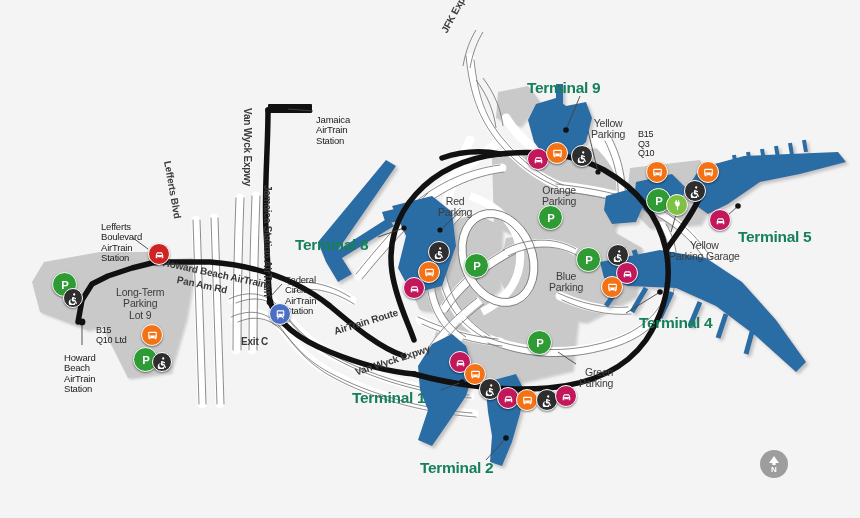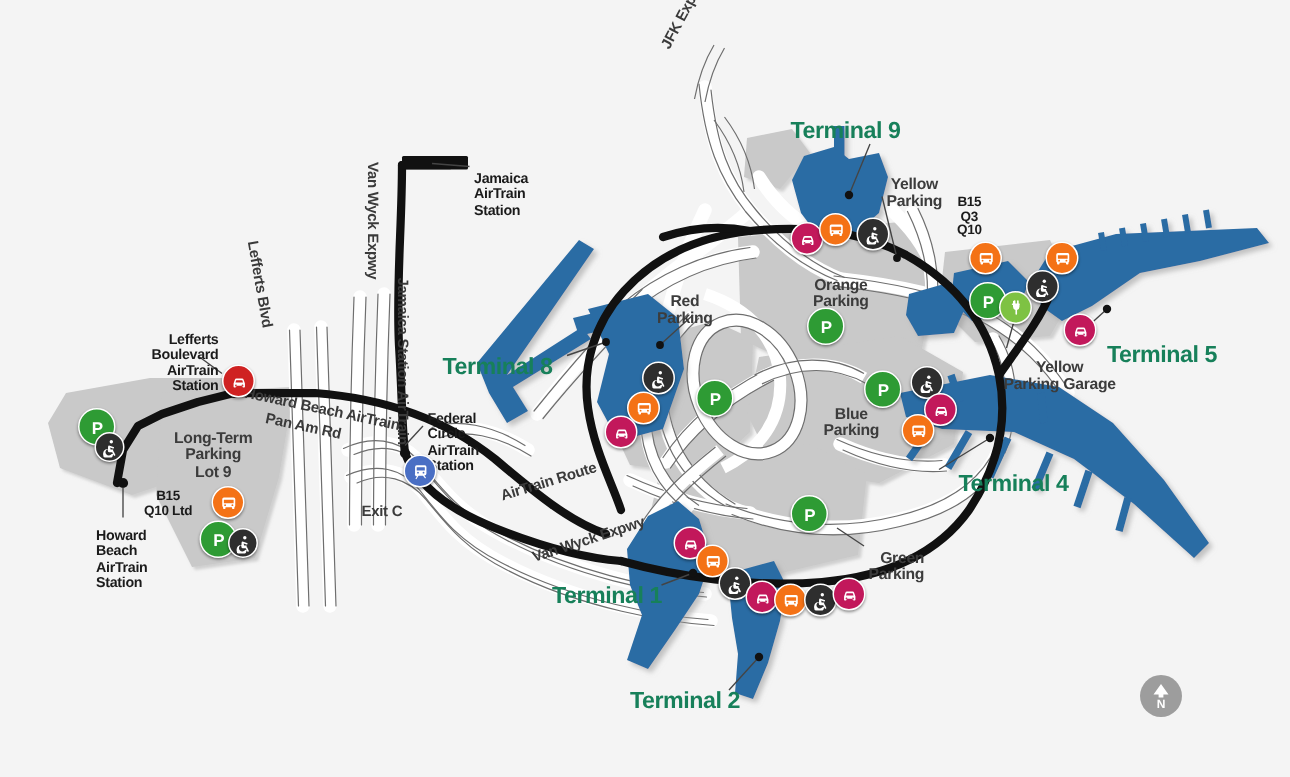--- a/index.html
+++ b/index.html
@@ -10,36 +10,36 @@
     background:#f4f4f4;
     overflow:hidden;
     font-family:"Liberation Sans", sans-serif;
   }
   #map-svg{position:absolute;left:0;top:0;width:860px;height:518px;}
 
   
   .lbl{
     position:absolute;
     font-family:"Liberation Sans", sans-serif;
-    font-weight:bold;
+    font-weight:normal;
     color:#1b1b1b;
     white-space:pre;
     line-height:1.08;
     letter-spacing:-0.2px;
   }
   .lbl.small{font-size:9.5px;}
   .lbl.tiny{font-size:9px;}
   .lbl.road{
     font-size:10px;color:#3a3a3a;font-weight:bold;
   }
   .lbl.parking{font-size:10.5px;color:#3c3c3c;text-align:center;}
   .lbl.terminal{
     font-size:15.5px;font-weight:bold;color:#17805a;letter-spacing:-0.3px;
   }
-  .lbl.center{text-align:center;}
+  .lbl.center{}
 
   
   .poi{
     position:absolute;
     border-radius:50%;
     box-sizing:border-box;
     display:flex;align-items:center;justify-content:center;
     box-shadow:0 1px 2px rgba(0,0,0,.45);
     border:1.5px solid #fff;
   }
@@ -277,21 +277,21 @@
     </g>
 
     <g fill="none" stroke="#6e6e6e" stroke-width="0.8">
       <path d="M463,66 C466,50 470,40 476,30"></path>
       <path d="M470,68 C473,52 477,42 483,32"></path>
       <path d="M476,80 C488,96 494,112 496,128"></path>
       <path d="M483,78 C495,94 501,110 503,126"></path>
     </g>
   </svg>
 
-  <div class="lbl terminal" style="left:368px;top:390px;">Terminal 1</div>
+  <div class="lbl terminal" style="left:352px;top:390px;">Terminal 1</div>
   <div class="lbl terminal" style="left:420px;top:460px;">Terminal 2</div>
   <div class="lbl terminal" style="left:639px;top:315px;">Terminal 4</div>
   <div class="lbl terminal" style="left:738px;top:229px;">Terminal 5</div>
   <div class="lbl terminal" style="left:527px;top:80px;">Terminal 9</div>
   <div class="lbl terminal" style="left:295px;top:237px;">Terminal 8</div>
 
   <div class="lbl parking" style="left:438px;top:196px;">Red
 Parking</div>
   <div class="lbl parking" style="left:542px;top:185px;">Orange
 Parking</div>
@@ -303,21 +303,21 @@
 Parking</div>
   <div class="lbl parking" style="left:669px;top:240px;">Yellow
 Parking Garage</div>
   <div class="lbl parking" style="left:116px;top:287px;">Long-Term
 Parking
 Lot 9</div>
 
   <div class="lbl small" style="left:316px;top:115px;">Jamaica
 AirTrain
 Station</div>
-  <div class="lbl small" style="left:101px;top:222px;text-align:right;">Lefferts
+  <div class="lbl small" style="left:101px;top:222px;">Lefferts
 Boulevard
 AirTrain
 Station</div>
   <div class="lbl small" style="left:64px;top:353px;">Howard
 Beach
 AirTrain
 Station</div>
   <div class="lbl small" style="left:285px;top:275px;">Federal
 Circle
 AirTrain

